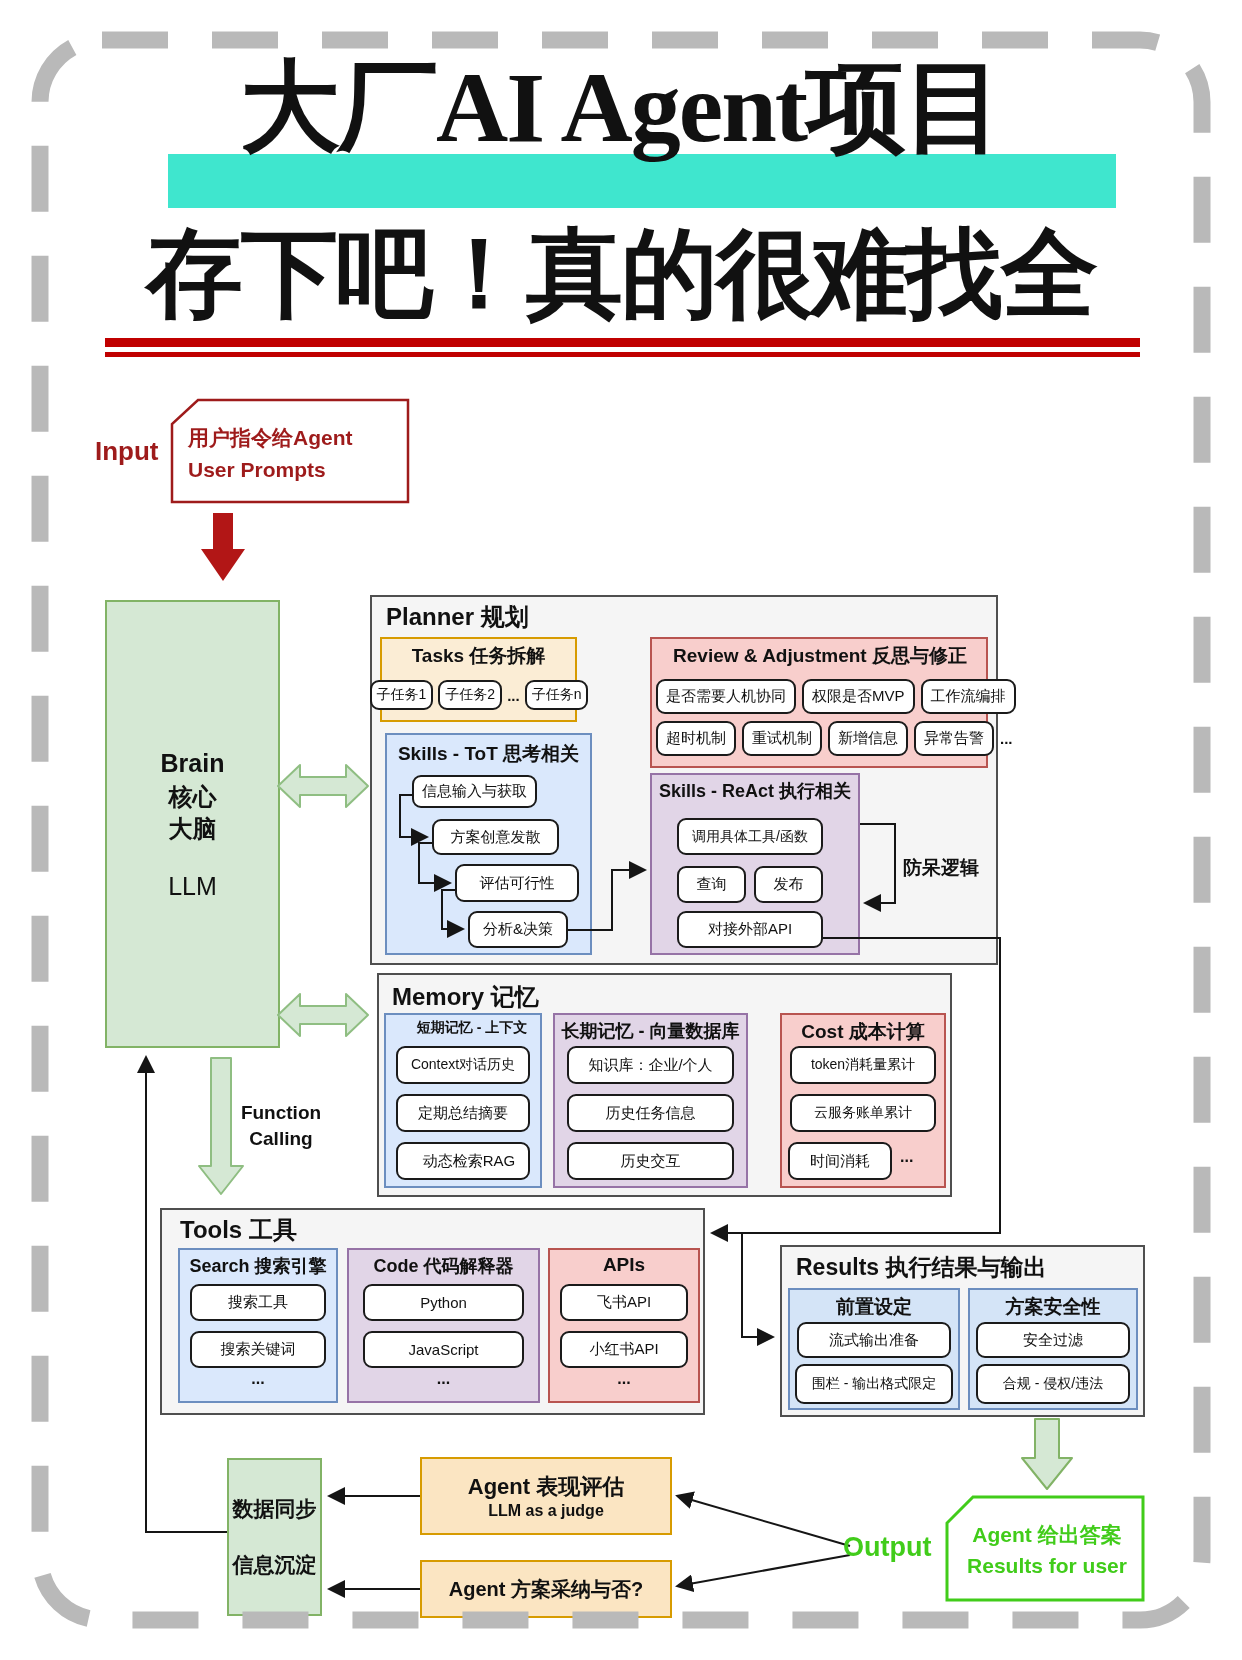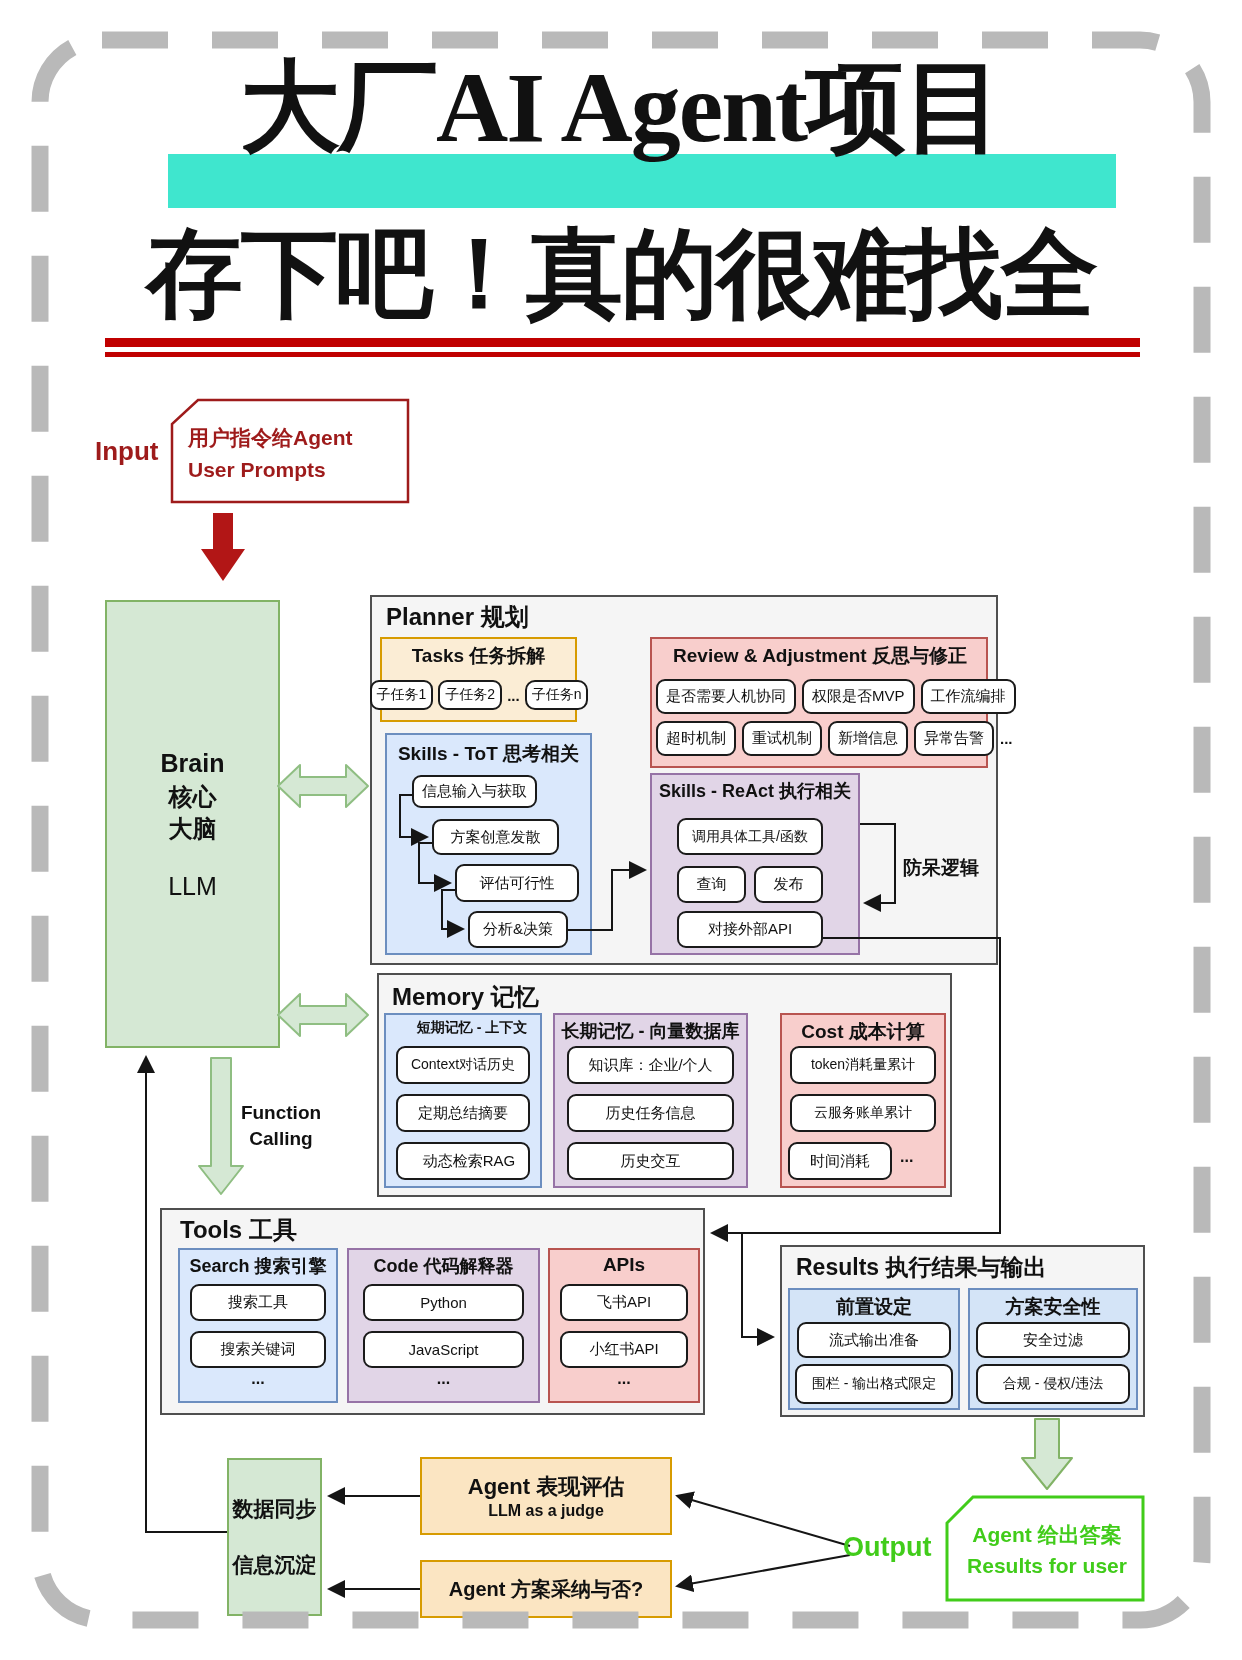--- a/index.html
+++ b/index.html
@@ -96,21 +96,21 @@
     <div style="font-size:24px;font-weight:bold;line-height:1.35;">大脑</div>
     <div style="font-size:25px;font-weight:500;margin-top:26px;">LLM</div>
   </div>
 
   <div class="abs" style="left:386px;top:601px;font-size:24px;font-weight:bold;">Planner 规划</div>
   <div class="abs hdr" style="left:380px;top:643px;width:197px;font-size:19px;">Tasks 任务拆解</div>
   <div class="abs row" style="left:386px;top:676px;width:186px;height:38px;gap:5px;justify-content:center;">
     <div class="wbox" style="font-size:14px;padding:4px 5px;">子任务1</div>
     <div class="wbox" style="font-size:14px;padding:4px 5px;">子任务2</div>
     <div class="dots" style="font-size:15px;">...</div>
-    <div class="wbox" style="font-size:14px;padding:4px 5px;border-radius:10px;">子任务n</div>
+    <div class="wbox" style="font-size:14px;padding:4px 5px;">子任务n</div>
   </div>
 
   <div class="abs hdr" style="left:646px;top:643px;width:348px;font-size:19px;white-space:nowrap;">Review &amp; Adjustment 反思与修正</div>
   <div class="abs row" style="left:656px;top:679px;gap:6px;">
     <div class="wbox" style="font-size:15px;padding:6px 8px;">是否需要人机协同</div>
     <div class="wbox" style="font-size:15px;padding:6px 8px;">权限是否MVP</div>
     <div class="wbox" style="font-size:15px;padding:6px 8px;">工作流编排</div>
   </div>
   <div class="abs row" style="left:656px;top:721px;gap:6px;">
     <div class="wbox" style="font-size:15px;padding:6px 8px;">超时机制</div>

